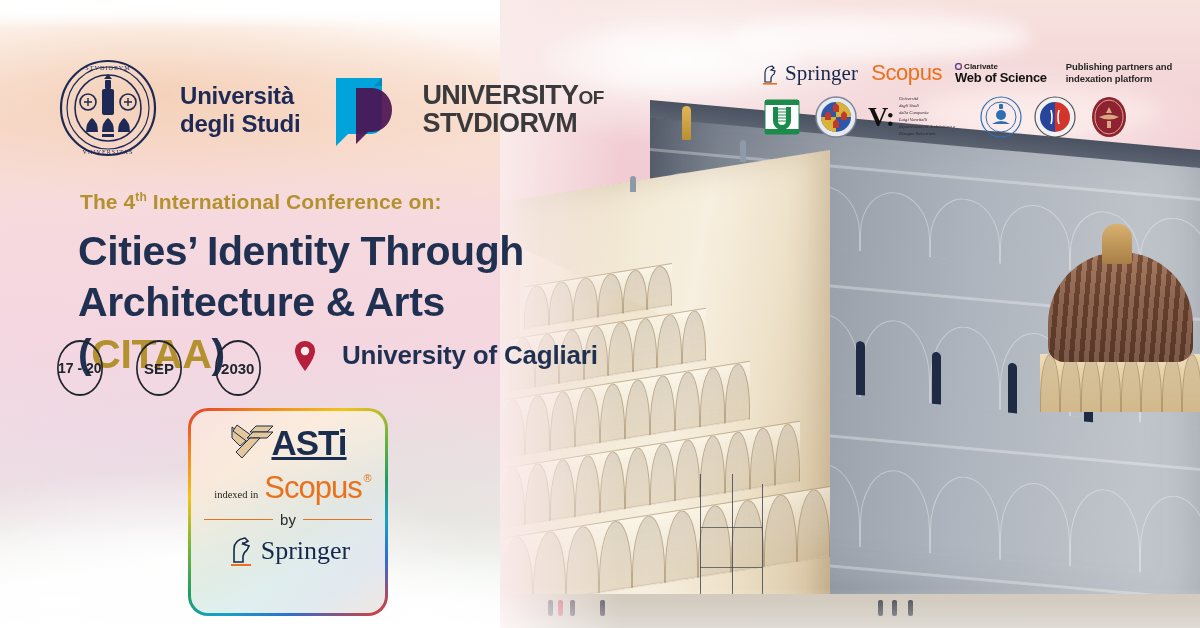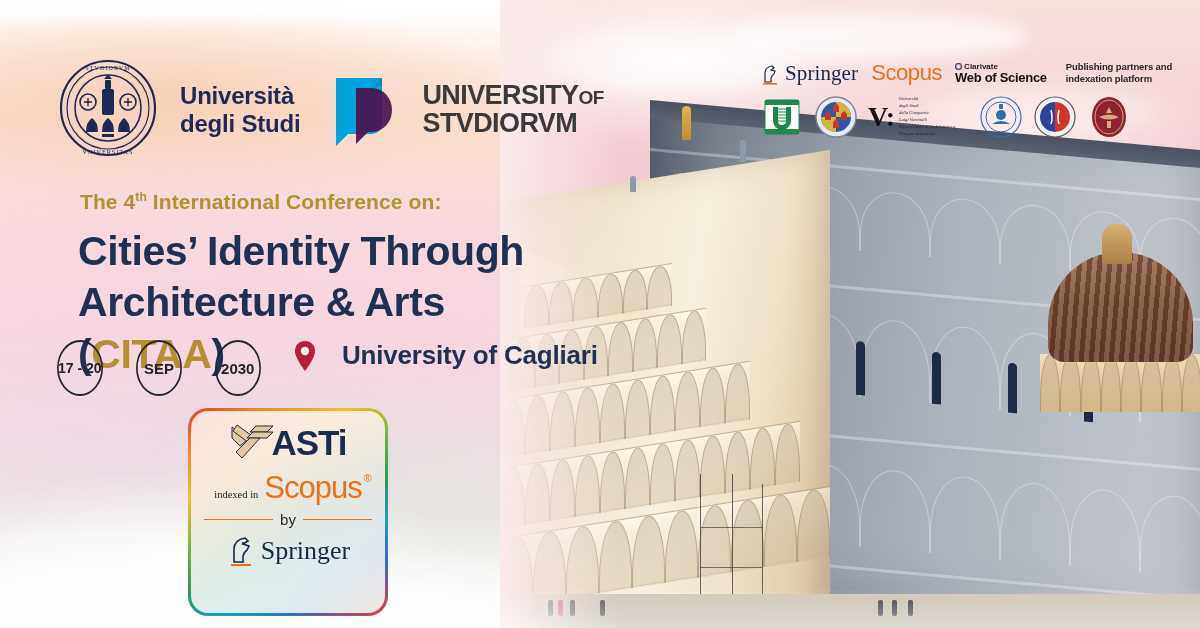--- a/index.html
+++ b/index.html
@@ -262,20 +262,21 @@
     width:100%; height:100%; border-radius:17px;
     background:linear-gradient(180deg, rgba(252,240,238,.92) 0%, rgba(248,238,240,.9) 40%, rgba(240,246,242,.92) 100%);
     display:flex; flex-direction:column; align-items:center;
     padding-top:9px; position:relative; overflow:hidden;
   }
   .asti-row { display:flex; align-items:center; gap:0px; height:46px; }
   .asti-mark { width:46px; height:42px; }
   .asti-word {
     font-size:35px; font-weight:700; color:#1b2d4f; letter-spacing:-1px;
     margin-left:-4px;
+    text-decoration:underline;
   }
   .scopus-row { display:flex; align-items:baseline; gap:6px; margin-top:4px; }
   .idx-in { font-size:10.5px; color:#222; font-family:"Liberation Serif",serif; }
   .scopus-big { font-size:31px; color:#e9711c; letter-spacing:-1px; position:relative;}
   .scopus-big sup { font-size:11px; position:absolute; top:2px; right:-9px; }
   .by-row {
     display:flex; align-items:center; gap:7px; margin-top:5px; width:168px;
   }
   .by-line { flex:1; height:1.6px; background:#e9711c; }
   .by-word { font-size:15px; color:#2a2a2a; }

